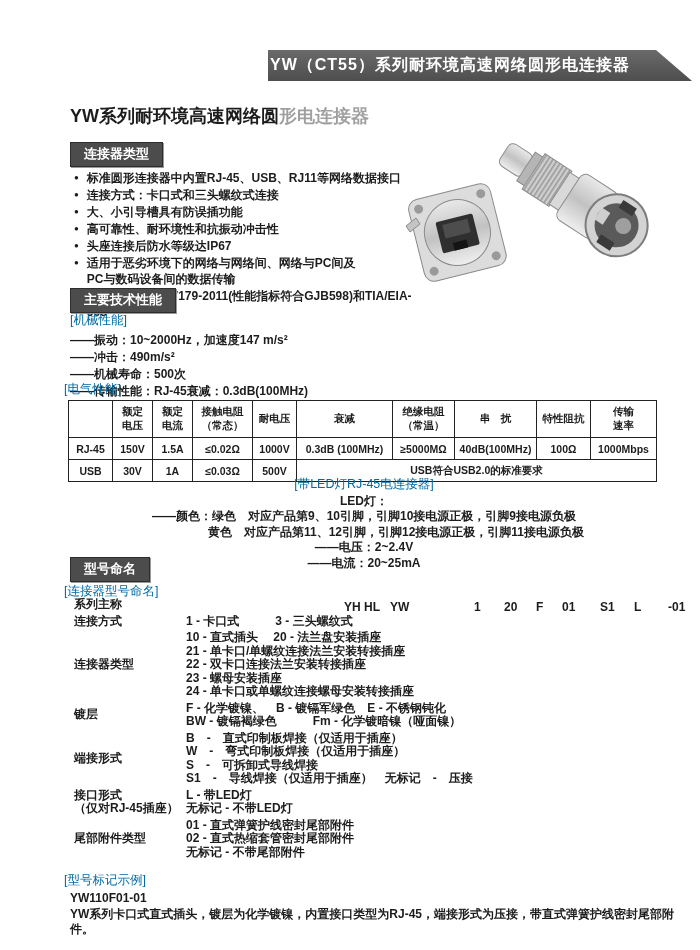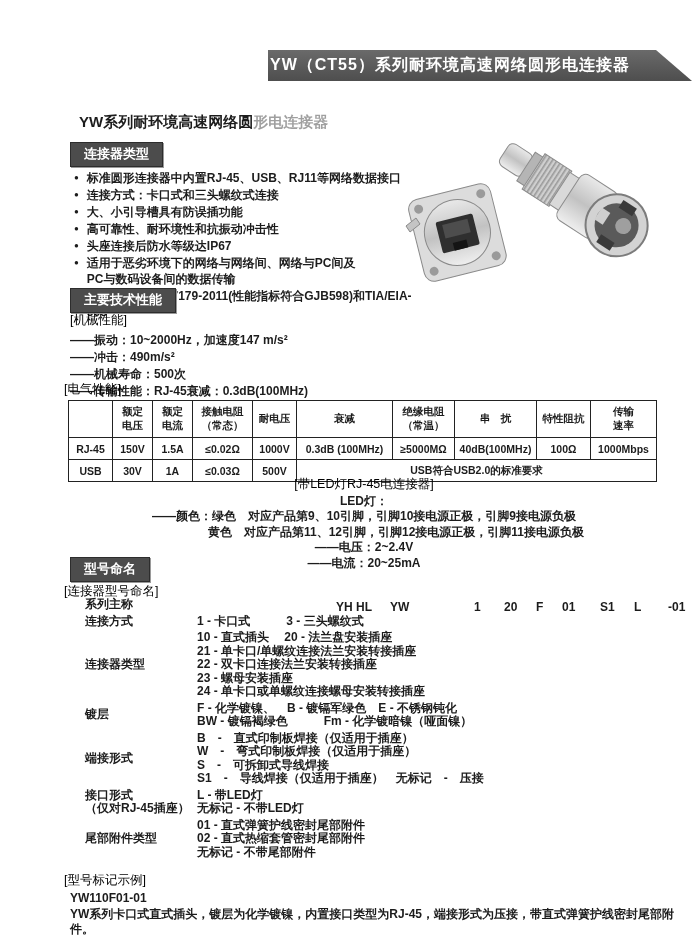--- a/index.html
+++ b/index.html
@@ -5,60 +5,60 @@
   html,body{margin:0;padding:0;background:#e8e8e8;}
   .page{position:relative;width:700px;height:950px;background:#ffffff;margin:0 auto;
         font-family:"Liberation Sans","DejaVu Sans",sans-serif;color:#1c1c1c;overflow:hidden;}
   
   .banner{position:absolute;left:268px;top:50px;width:424px;height:31px;
           background:linear-gradient(#6a6a6a,#4e4e4e);
           clip-path:polygon(0 0,calc(100% - 36px) 0,100% 100%,0 100%);
           display:flex;align-items:center;}
   .banner span{color:#fff;font-weight:bold;font-size:16px;letter-spacing:1px;padding-left:2px;white-space:nowrap;}
   
-  .subtitle{position:absolute;left:70px;top:104px;margin:9px;font-size:15px;font-weight:bold;white-space:nowrap;}
+  .subtitle{position:absolute;left:70px;top:104px;margin:0;font-size:18px;font-weight:bold;white-space:nowrap;}
   .subtitle .faded{opacity:.42;filter:blur(.7px);}
   
   .badge{position:absolute;background:#4c4c4c;color:#fff;font-weight:bold;font-size:13px;
          padding:2px 13px 3px;border:1px solid #2d2d2d;box-shadow:1px 1px 0 #9a9a9a;white-space:nowrap;}
   .b-intro{left:70px;top:142px;}
   .b-tech{left:70px;top:288px;}
   .b-name{left:70px;top:557px;}
   
   .bullets{position:absolute;left:70px;top:170px;width:345px;margin:0;padding:0;list-style:none;}
   .bullets li{display:flex;font-size:12px;font-weight:bold;line-height:16px;margin-bottom:1px;}
   .bullets .dot{font-size:8px;line-height:16px;margin-right:8px;margin-left:4px;}
   .bullets .bt{white-space:pre-line;}
   
   .photo{position:absolute;left:402px;top:126px;}
   
   .col{position:absolute;font-size:12px;font-weight:bold;line-height:17px;}
   .mech{left:70px;top:312px;width:300px;}
   .env{left:372px;top:312px;width:300px;}
-  .blab{font-weight:normal;font-size:12.5px;color:#000000;margin-bottom:3px;}
+  .blab{font-weight:normal;font-size:12.5px;color:#0369a1;margin-bottom:3px;}
   .line{white-space:pre-wrap;}
   .elec-label{position:absolute;left:64px;top:381px;font-size:12.5px;}
   
   .etable{position:absolute;left:68px;top:400px;border-collapse:collapse;table-layout:fixed;}
   .etable th,.etable td{border:1px solid #222;font-size:10.5px;font-weight:bold;text-align:center;
         padding:1px 1px;white-space:pre-line;overflow:hidden;}
   .etable th{height:34px;}
   .etable td{height:19px;margin-top:32px;}
   
   .ledblock{position:absolute;left:64px;top:477px;font-size:12px;font-weight:bold;line-height:15.5px;width:600px;text-align:center;}
   .ledblock .blab{margin-bottom:1px;}
   .ledblock .indent{padding-left:64px;}
   
   .name-sub{position:absolute;left:64px;top:583px;font-size:12.5px;}
   .coderow{position:absolute;left:332px;top:600px;width:360px;height:14px;font-size:12px;font-weight:bold;}
   .coderow span{position:absolute;top:0;}
-  .coderow .c0{left:4px;text-align:center;} .coderow .c1{left:58px;} .coderow .c2{left:142px;} .coderow .c3{left:172px;}
+  .coderow .c0{left:12px;text-align:center;} .coderow .c1{left:58px;} .coderow .c2{left:142px;} .coderow .c3{left:172px;}
   .coderow .c4{left:204px;} .coderow .c5{left:230px;} .coderow .c6{left:268px;} .coderow .c7{left:302px;}
   .coderow .c8{left:308px;margin-left:28px;}
-  .ntable{position:absolute;left:85px;top:598px;width:580px;font-size:12px;font-weight:bold;}
+  .ntable{position:absolute;left:74px;top:598px;width:580px;font-size:12px;font-weight:bold;}
   .nrow{display:flex;align-items:center;margin-bottom:3px;}
   .nlabel{width:112px;flex:none;white-space:pre-line;line-height:13.5px;}
   .nlines{flex:1;line-height:13.5px;}
   .nlines div{white-space:pre-wrap;}
   
   .sample-label{position:absolute;left:64px;top:872px;font-size:12.5px;}
   .sample-code{position:absolute;left:70px;top:891px;font-size:12px;font-weight:bold;}
   .sample-desc{position:absolute;left:70px;top:907px;width:610px;font-size:12px;font-weight:bold;line-height:15px;}
 </style>
 </head>

